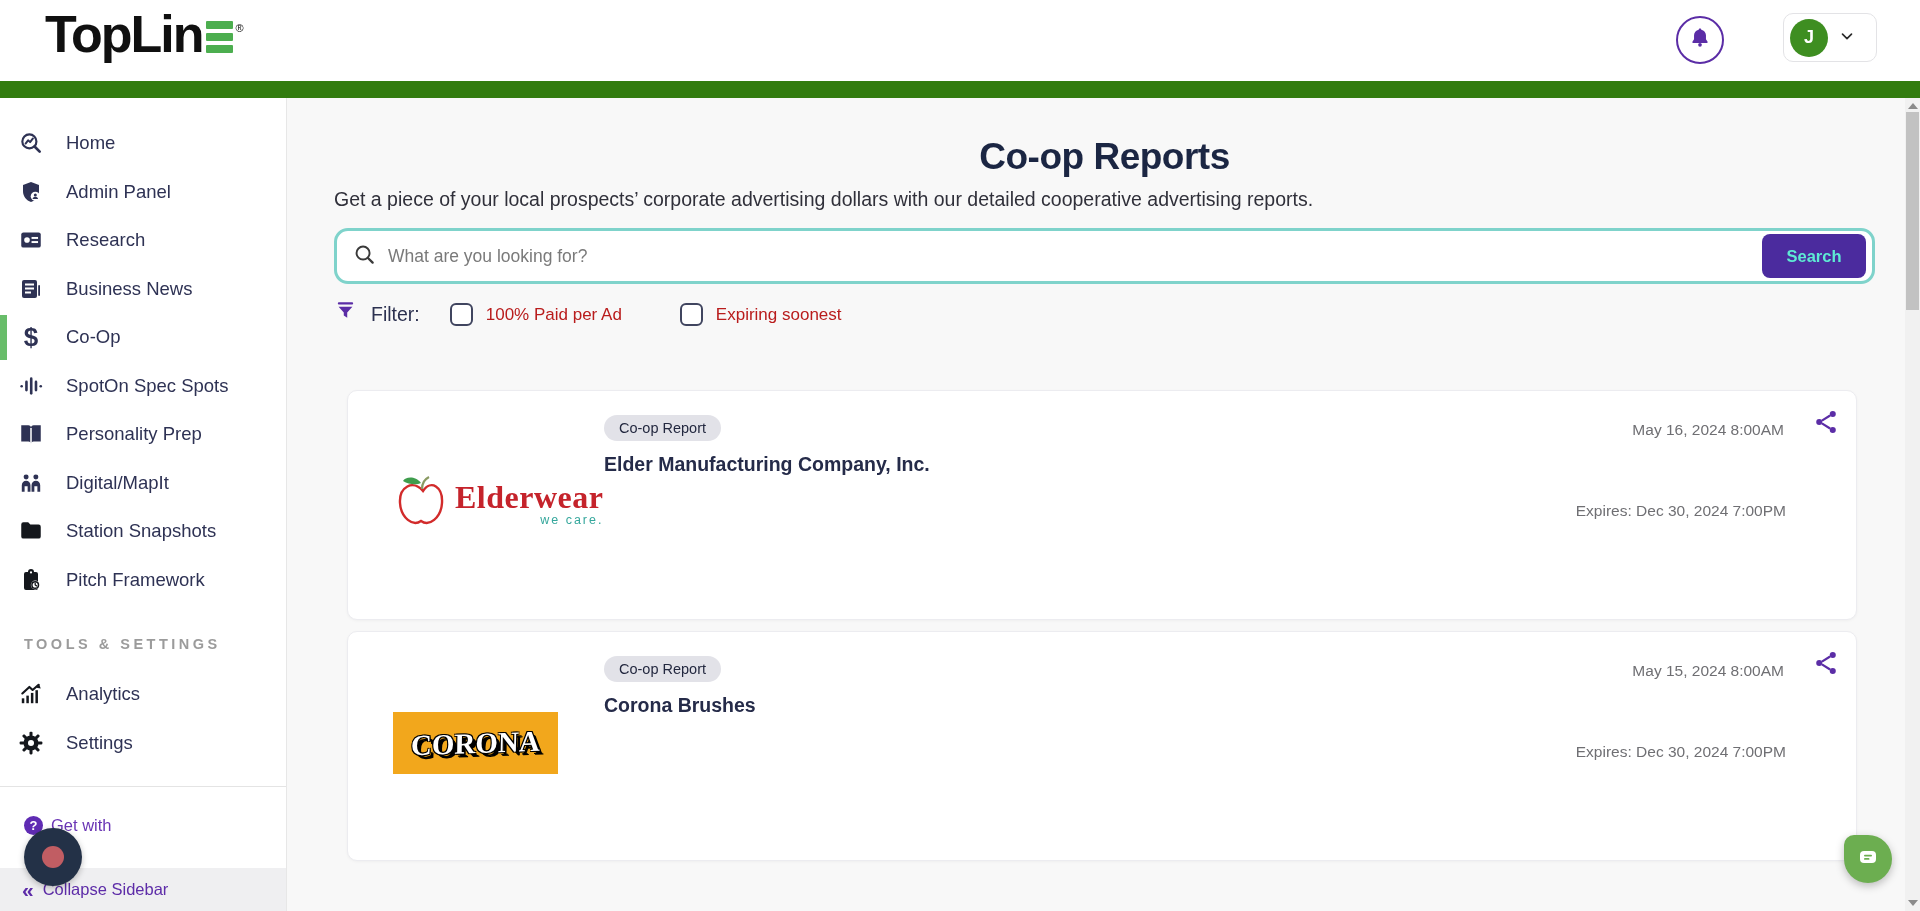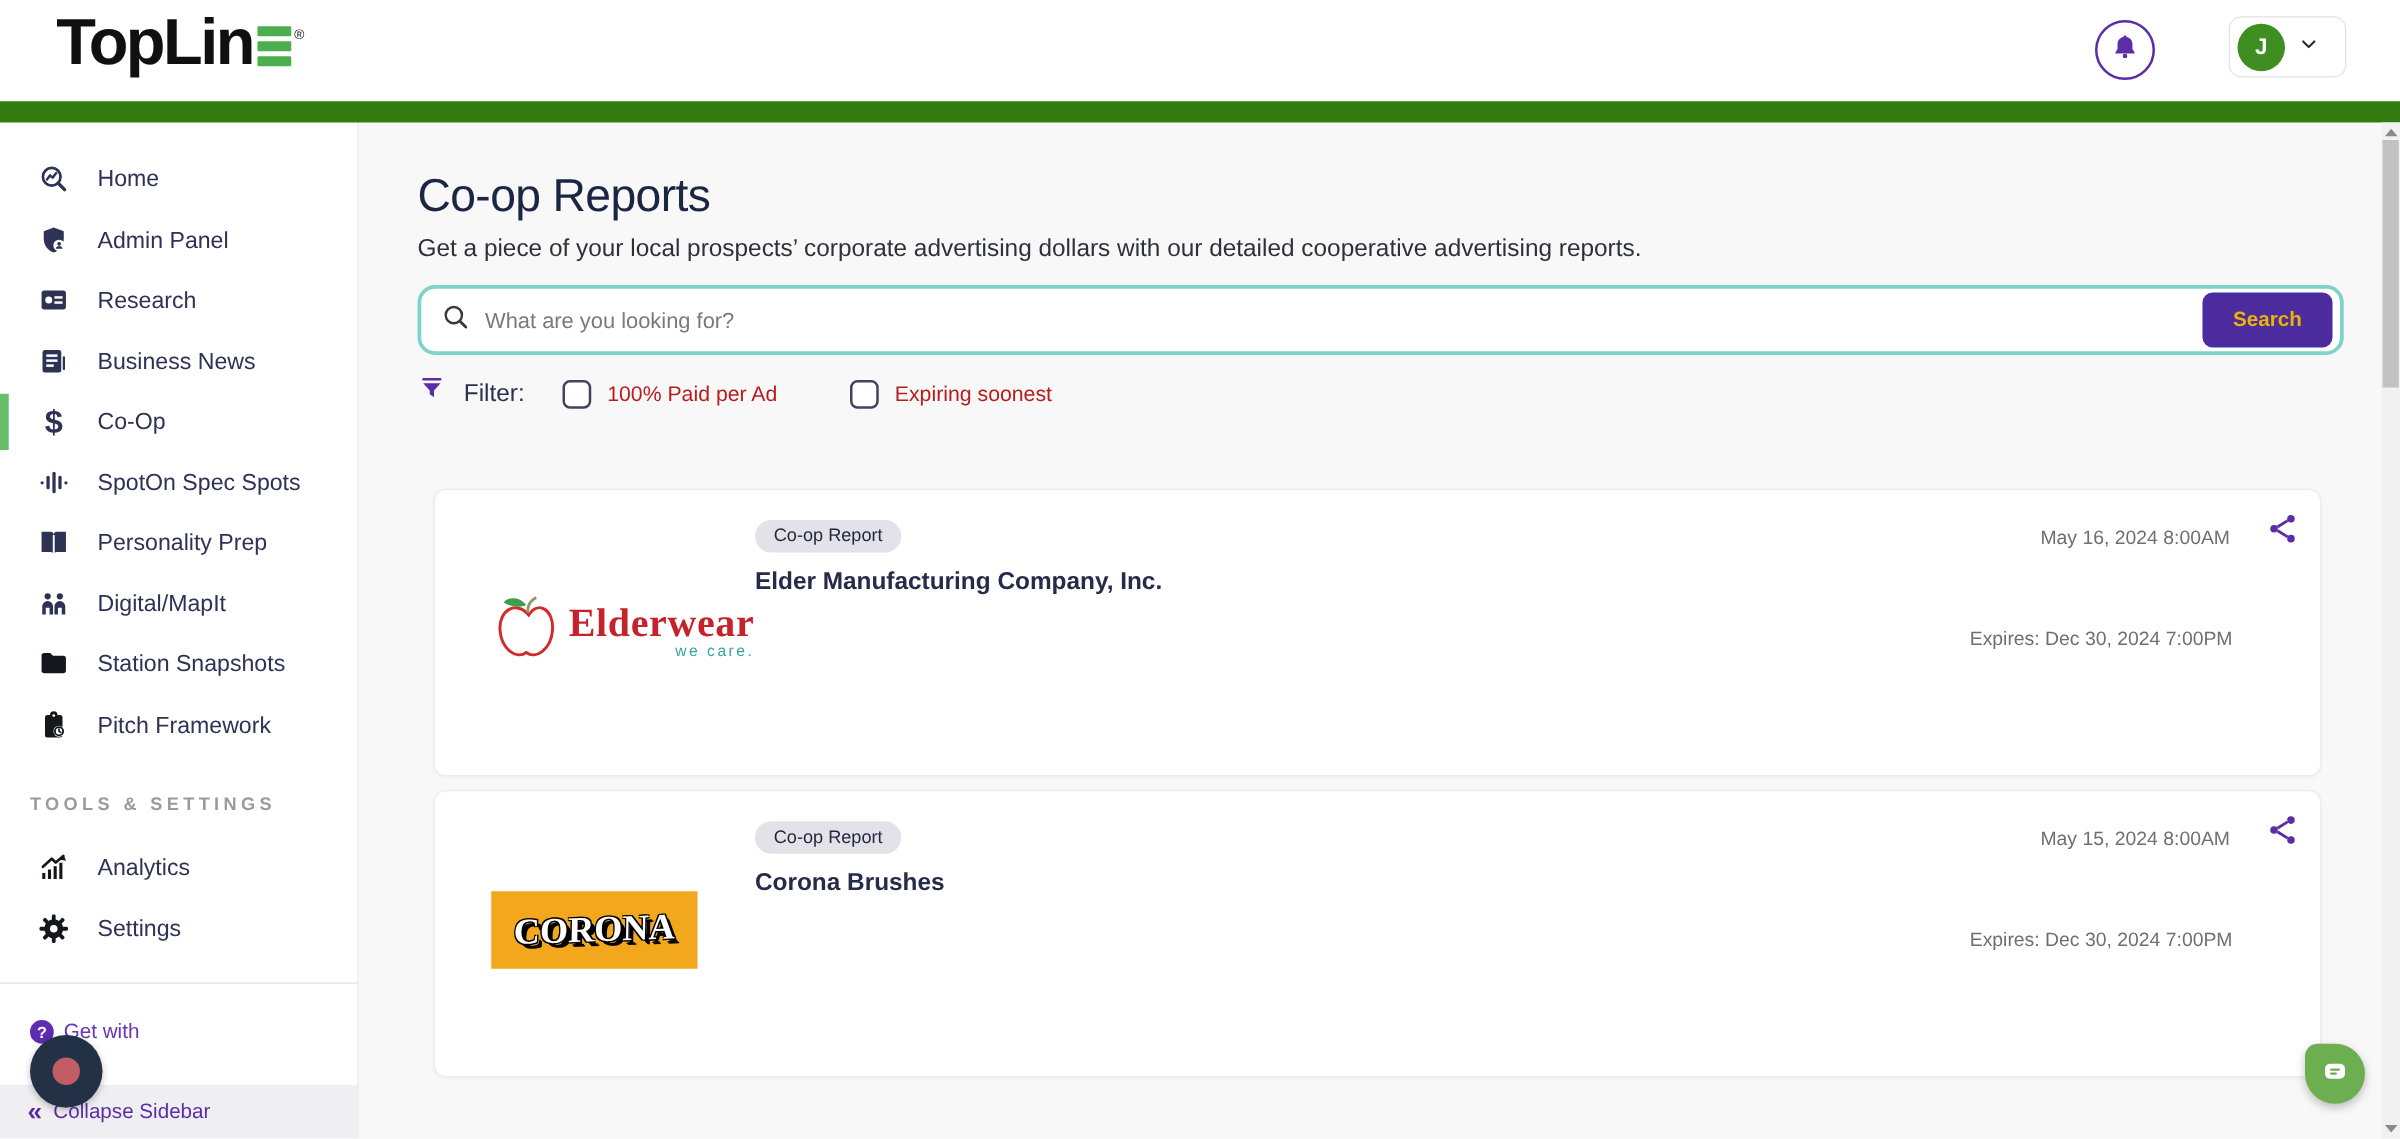--- a/index.html
+++ b/index.html
@@ -21,21 +21,21 @@
     border-radius:10px; background:#fff; display:flex; align-items:center; padding:0 10px 0 6px; gap:10px; cursor:pointer; }
   .avatar { width:38px; height:38px; border-radius:50%; background:#3e8e21; color:#fff; font-weight:700;
     font-size:18px; display:flex; align-items:center; justify-content:center; }
 
   .green-bar { position:absolute; left:0; top:81px; width:1920px; height:17px; background:#327c0f; z-index:6; }
 
   
   .sidebar { position:absolute; left:0; top:98px; width:287px; height:813px; background:#fff;
     border-right:1px solid #e7e7e7; z-index:4; }
   .nav-list { list-style:none; margin-top:21px; }
-  .nav-item { position:relative; height:48.5px; display:flex; align-items:center; padding-left:30px; cursor:pointer; }
+  .nav-item { position:relative; height:48.5px; display:flex; align-items:center; padding-left:18px; cursor:pointer; }
   .nav-item .ico { width:26px; height:26px; margin-right:22px; display:flex; align-items:center; justify-content:center;
     color:#2e3254; font-weight:700; }
   .nav-item .lbl { font-size:18.5px; color:#2e3254; font-weight:500; }
   .nav-item.active::before { content:""; position:absolute; left:0; top:2px; bottom:2px; width:7px; background:#68bd6a; }
   .dollar-glyph { font-size:26px; font-weight:700; color:#2e3254; line-height:1; }
   .section-hdr { margin:32px 0 0 24px; font-size:14.5px; font-weight:600; color:#9b9b9b; letter-spacing:3.5px; }
   .tools-list { list-style:none; margin-top:18px; }
   .side-divider { position:absolute; left:0; right:0; bottom:124px; border-top:1px solid #e4e4e4; }
   .get-help { position:absolute; left:24px; bottom:76px; display:flex; align-items:center; gap:8px;
     color:#6a35b5; font-size:16.5px; cursor:pointer; }
@@ -46,28 +46,28 @@
     display:flex; align-items:center; padding-left:22px; gap:9px; color:#5d2ca8; font-size:16.5px; cursor:pointer; }
   .collapse-chev { font-size:21px; font-weight:700; line-height:1; }
   .record-btn { position:absolute; left:24px; bottom:25px; width:58px; height:58px; border-radius:50%;
     background:#233147; z-index:30; display:flex; align-items:center; justify-content:center; cursor:pointer;
     box-shadow:0 2px 6px rgba(0,0,0,.25); }
   .record-dot { width:22px; height:22px; border-radius:50%; background:#c15d63; }
 
   
   .main { position:absolute; left:287px; top:98px; right:15px; bottom:0; background:#f8f8f8;
     padding:38px 30px 0 47px; overflow:hidden; }
-  .page-title { font-size:37px; font-weight:400; color:#1b2643; letter-spacing:-0.5px; }
+  .page-title { font-size:37px; font-weight:700; color:#1b2643; letter-spacing:-0.5px;text-align:center; }
   .page-sub { margin-top:10px; font-size:19.5px; color:#30303a; }
   .search-wrap { margin-top:17px; height:56px; background:#fff; border:3px solid #7fd3cb; border-radius:14px;
     display:flex; align-items:center; padding:0 6px 0 16px; }
   .search-input { flex:1; border:none; outline:none; font-size:17.5px; color:#333; padding-left:12px; background:transparent;
     font-family:"Liberation Sans", sans-serif; }
   .search-input::placeholder { color:#7a7a7a; }
-  .search-btn { width:104px; height:44px; background:#4b2b9e; color:#eab308; border:none; border-radius:8px;
+  .search-btn { width:104px; height:44px; background:#4b2b9e; color:#5eead4; border:none; border-radius:8px;
     font-size:16.5px; font-weight:700; cursor:pointer; font-family:"Liberation Sans", sans-serif; }
   .filter-row { margin-top:15px; display:flex; align-items:flex-end; }
   .filter-lbl { margin:0 30px 0 14px; font-size:19.5px; color:#2c3150; }
   .filter-opt { display:flex; align-items:center; gap:13px; margin-right:58px; }
   .checkbox { width:23px; height:23px; border:2px solid #40455f; border-radius:6px; background:#fff; cursor:pointer; flex:none; }
   .opt-lbl { font-size:17px; color:#b91c1c; }
 
   .cards { margin:64px 18px 0 13px; display:flex; flex-direction:column; gap:11px; }
   .card { position:relative; height:230px; background:#fff; border:1px solid #ececf0; border-radius:10px;
     box-shadow:0 1px 3px rgba(0,0,0,.04); cursor:pointer; }

